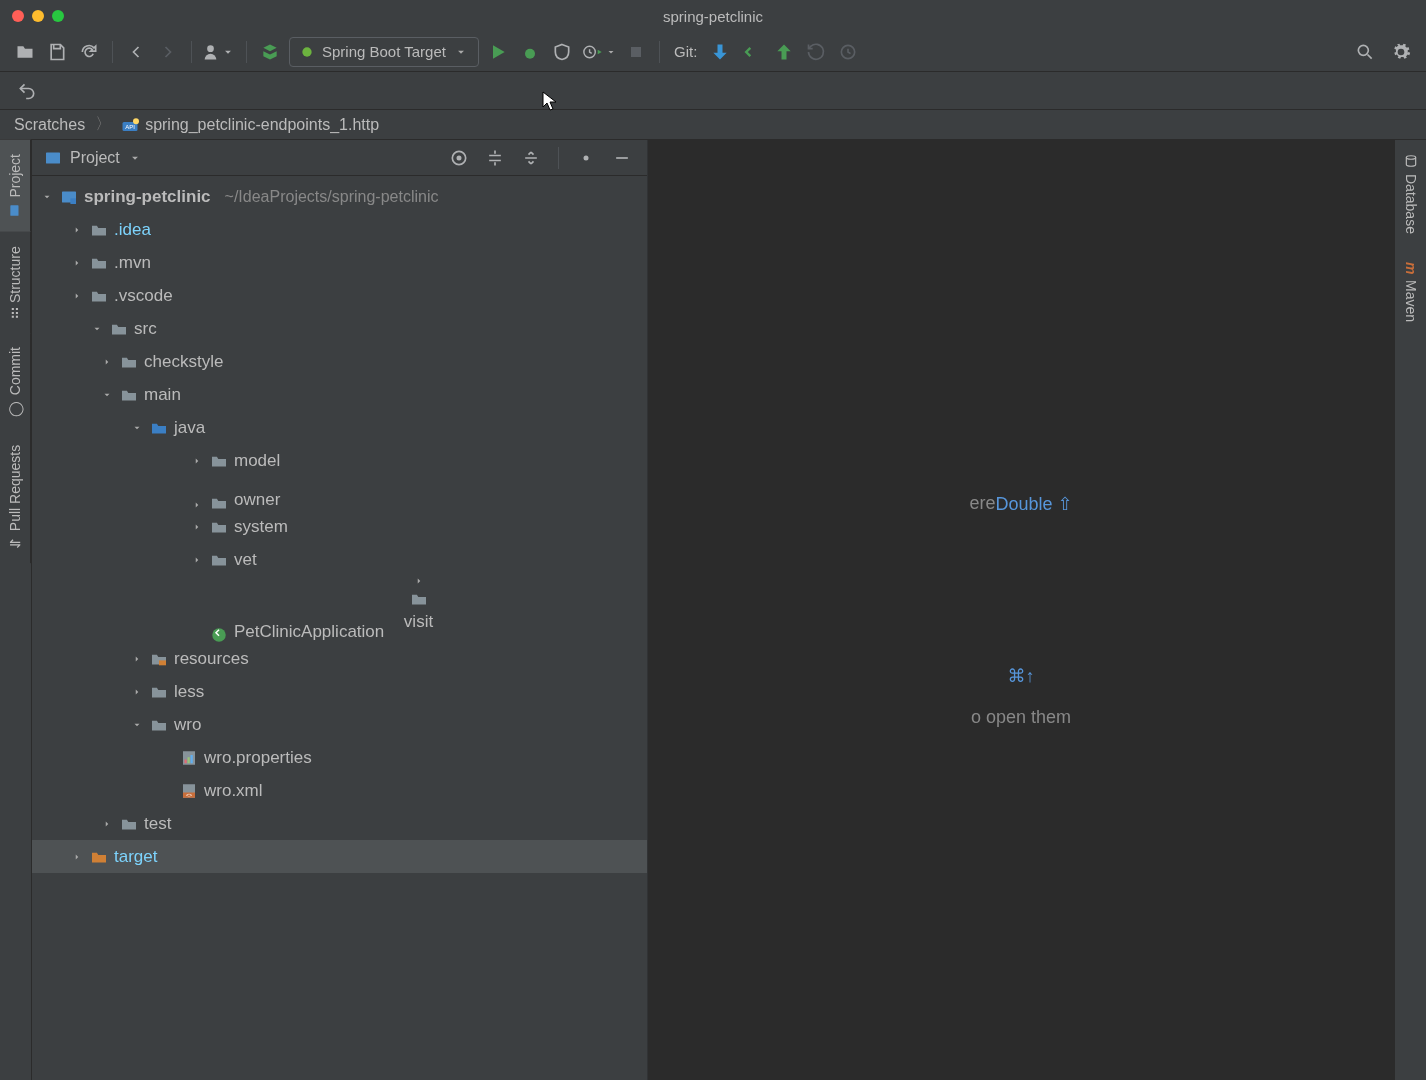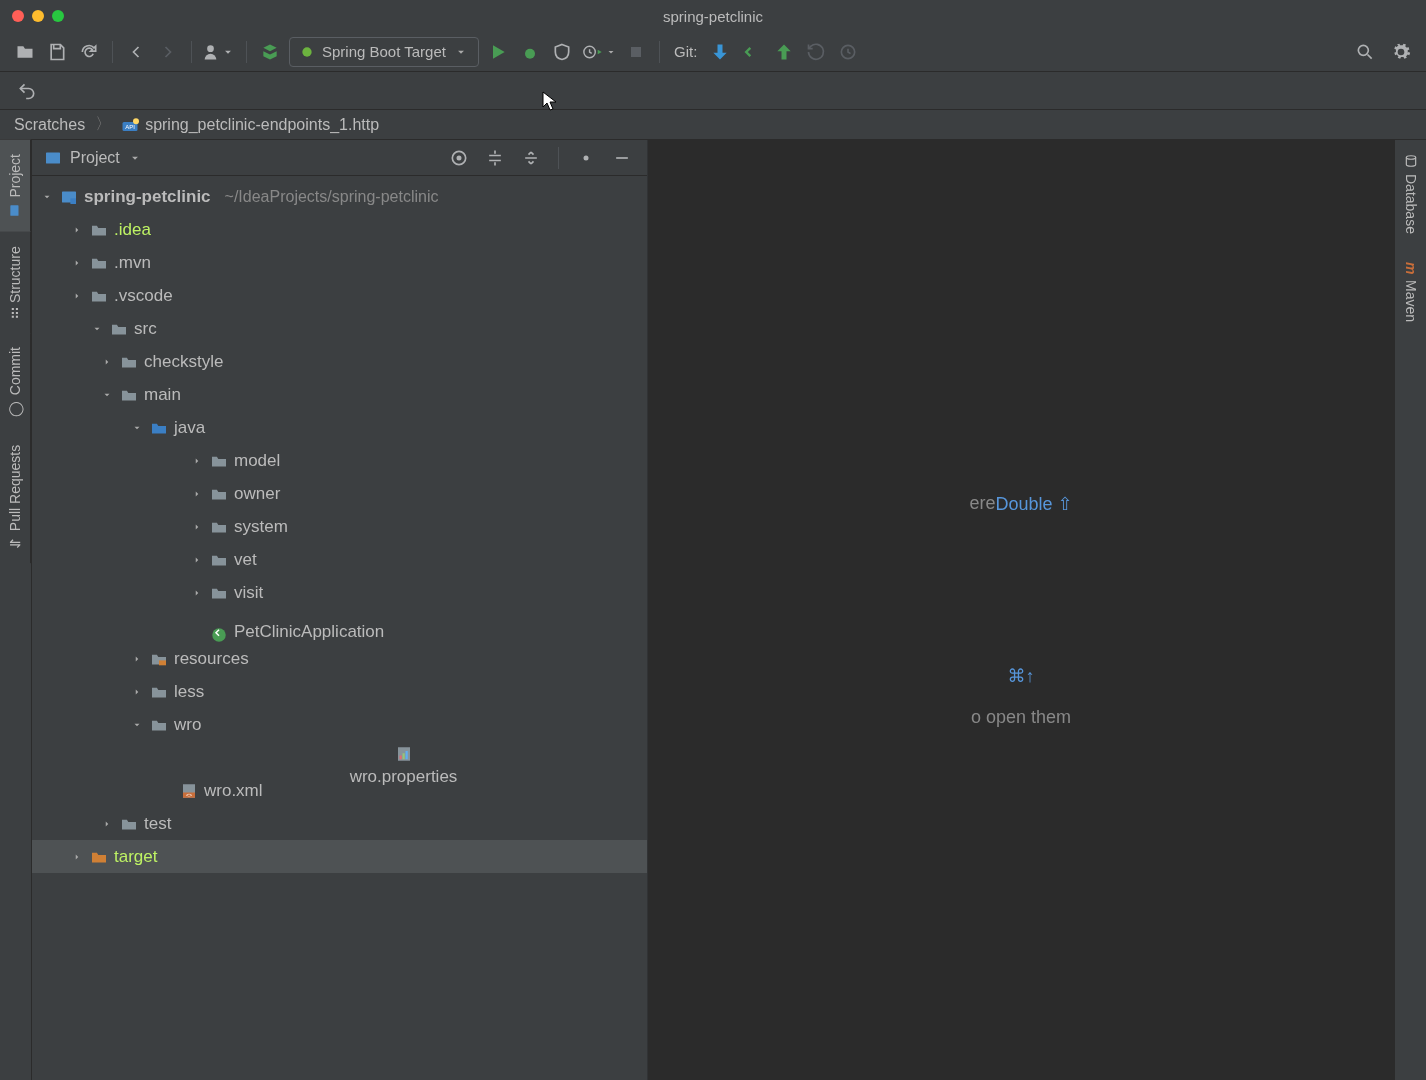--- a/index.html
+++ b/index.html
@@ -30,21 +30,21 @@
 .project-pane { width:616px; background:#3c3f41; display:flex; flex-direction:column; border-right:1px solid #313335; }
 .pane-header { height:36px; display:flex; align-items:center; padding:0 12px; gap:8px; border-bottom:1px solid #2b2b2b; }
 .pane-title { color:#bbb; font-size:16px; }
 .pane-actions { margin-left:auto; display:flex; gap:10px; align-items:center; }
 .tree { flex:1; overflow:auto; padding:4px 0; }
 .tree-row { height:33px; display:flex; align-items:center; gap:6px; cursor:pointer; font-size:17px; }
 .tree-row.selected { background:#4e5254; }
 .chevron { width:14px; display:inline-flex; justify-content:center; color:#aaa; }
 .folder-icon { width:18px; height:14px; display:inline-flex; align-items:center; }
 .node-name { color:#bbb; }
-.node-name.highlight { color:#bef264; }
+.node-name.highlight { color:#7dd3fc; }
 .node-name.bold { font-weight:600; }
 .node-path { color:#888; font-size:16px; margin-left:8px; }
 .editor { flex:1; background:#2b2b2b; position:relative; display:flex; flex-direction:column; align-items:center; justify-content:center; color:#888; font-size:18px; }
 .hint-row { margin:10px 0; display:flex; }
 .hint-link { color:#5796db; cursor:pointer; }
 .kbd-icon { color:#5796db; }
 .cursor { position:absolute; top:91px; left:542px; width:16px; height:22px; pointer-events:none; }
 svg { display:block; }
 .icon-sm { width:20px; height:20px; }
 .icon-xs { width:14px; height:14px; }
@@ -388,60 +388,60 @@
                 <path d="M9 6l6 6-6 6z"></path>
               </svg>
             </span>
             <span class="folder-icon">
               <svg width="18" height="14" viewBox="0 0 24 20">
                 <path d="M2 4h7l2 3h11v11H2V4z" fill="#87939a"></path>
               </svg>
             </span>
             <span class="node-name">model</span>
           </div>
+          <div class="tree-row" style="padding-left: 158px; align-items: flex-end;">
+            <span class="chevron">
+              <svg width="10" height="10" viewBox="0 0 24 24" fill="#aaa">
+                <path d="M9 6l6 6-6 6z"></path>
+              </svg>
+            </span>
+            <span class="folder-icon">
+              <svg width="18" height="14" viewBox="0 0 24 20">
+                <path d="M2 4h7l2 3h11v11H2V4z" fill="#87939a"></path>
+              </svg>
+            </span>
+            <span class="node-name">owner</span>
+          </div>
           <div class="tree-row" style="padding-left: 158px;">
             <span class="chevron">
               <svg width="10" height="10" viewBox="0 0 24 24" fill="#aaa">
                 <path d="M9 6l6 6-6 6z"></path>
               </svg>
             </span>
             <span class="folder-icon">
               <svg width="18" height="14" viewBox="0 0 24 20">
                 <path d="M2 4h7l2 3h11v11H2V4z" fill="#87939a"></path>
               </svg>
             </span>
-            <span class="node-name">owner</span>
+            <span class="node-name">system</span>
           </div>
           <div class="tree-row" style="padding-left: 158px;">
             <span class="chevron">
               <svg width="10" height="10" viewBox="0 0 24 24" fill="#aaa">
                 <path d="M9 6l6 6-6 6z"></path>
               </svg>
             </span>
             <span class="folder-icon">
               <svg width="18" height="14" viewBox="0 0 24 20">
                 <path d="M2 4h7l2 3h11v11H2V4z" fill="#87939a"></path>
               </svg>
             </span>
-            <span class="node-name">system</span>
-          </div>
-          <div class="tree-row" style="padding-left: 158px;">
-            <span class="chevron">
-              <svg width="10" height="10" viewBox="0 0 24 24" fill="#aaa">
-                <path d="M9 6l6 6-6 6z"></path>
-              </svg>
-            </span>
-            <span class="folder-icon">
-              <svg width="18" height="14" viewBox="0 0 24 20">
-                <path d="M2 4h7l2 3h11v11H2V4z" fill="#87939a"></path>
-              </svg>
-            </span>
             <span class="node-name">vet</span>
           </div>
-          <div class="tree-row" style="padding-left: 158px;">
+          <div class="tree-row" style="padding-left: 158px; flex-direction: column;">
             <span class="chevron">
               <svg width="10" height="10" viewBox="0 0 24 24" fill="#aaa">
                 <path d="M9 6l6 6-6 6z"></path>
               </svg>
             </span>
             <span class="folder-icon">
               <svg width="18" height="14" viewBox="0 0 24 20">
                 <path d="M2 4h7l2 3h11v11H2V4z" fill="#87939a"></path>
               </svg>
             </span>
@@ -490,21 +490,21 @@
                 <path d="M6 9l6 6 6-6z"></path>
               </svg>
             </span>
             <span class="folder-icon">
               <svg width="18" height="14" viewBox="0 0 24 20">
                 <path d="M2 4h7l2 3h11v11H2V4z" fill="#87939a"></path>
               </svg>
             </span>
             <span class="node-name">wro</span>
           </div>
-          <div class="tree-row" style="padding-left: 128px; flex-direction: column;">
+          <div class="tree-row" style="padding-left: 128px;">
             <span class="chevron"></span>
             <span class="folder-icon">
               <svg width="18" height="18" viewBox="0 0 24 24">
                 <rect x="4" y="3" width="16" height="18" fill="#87939a"></rect>
                 <rect x="6" y="14" width="3" height="5" fill="#e06c75"></rect>
                 <rect x="10" y="11" width="3" height="8" fill="#98c379"></rect>
                 <rect x="14" y="8" width="3" height="11" fill="#61afef"></rect>
               </svg>
             </span>
             <span class="node-name">wro.properties</span>

